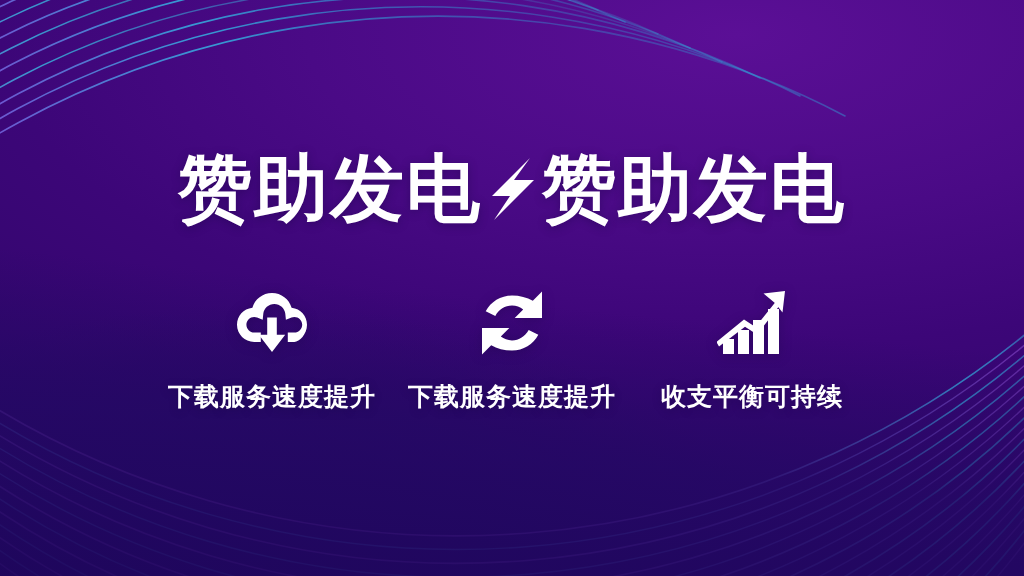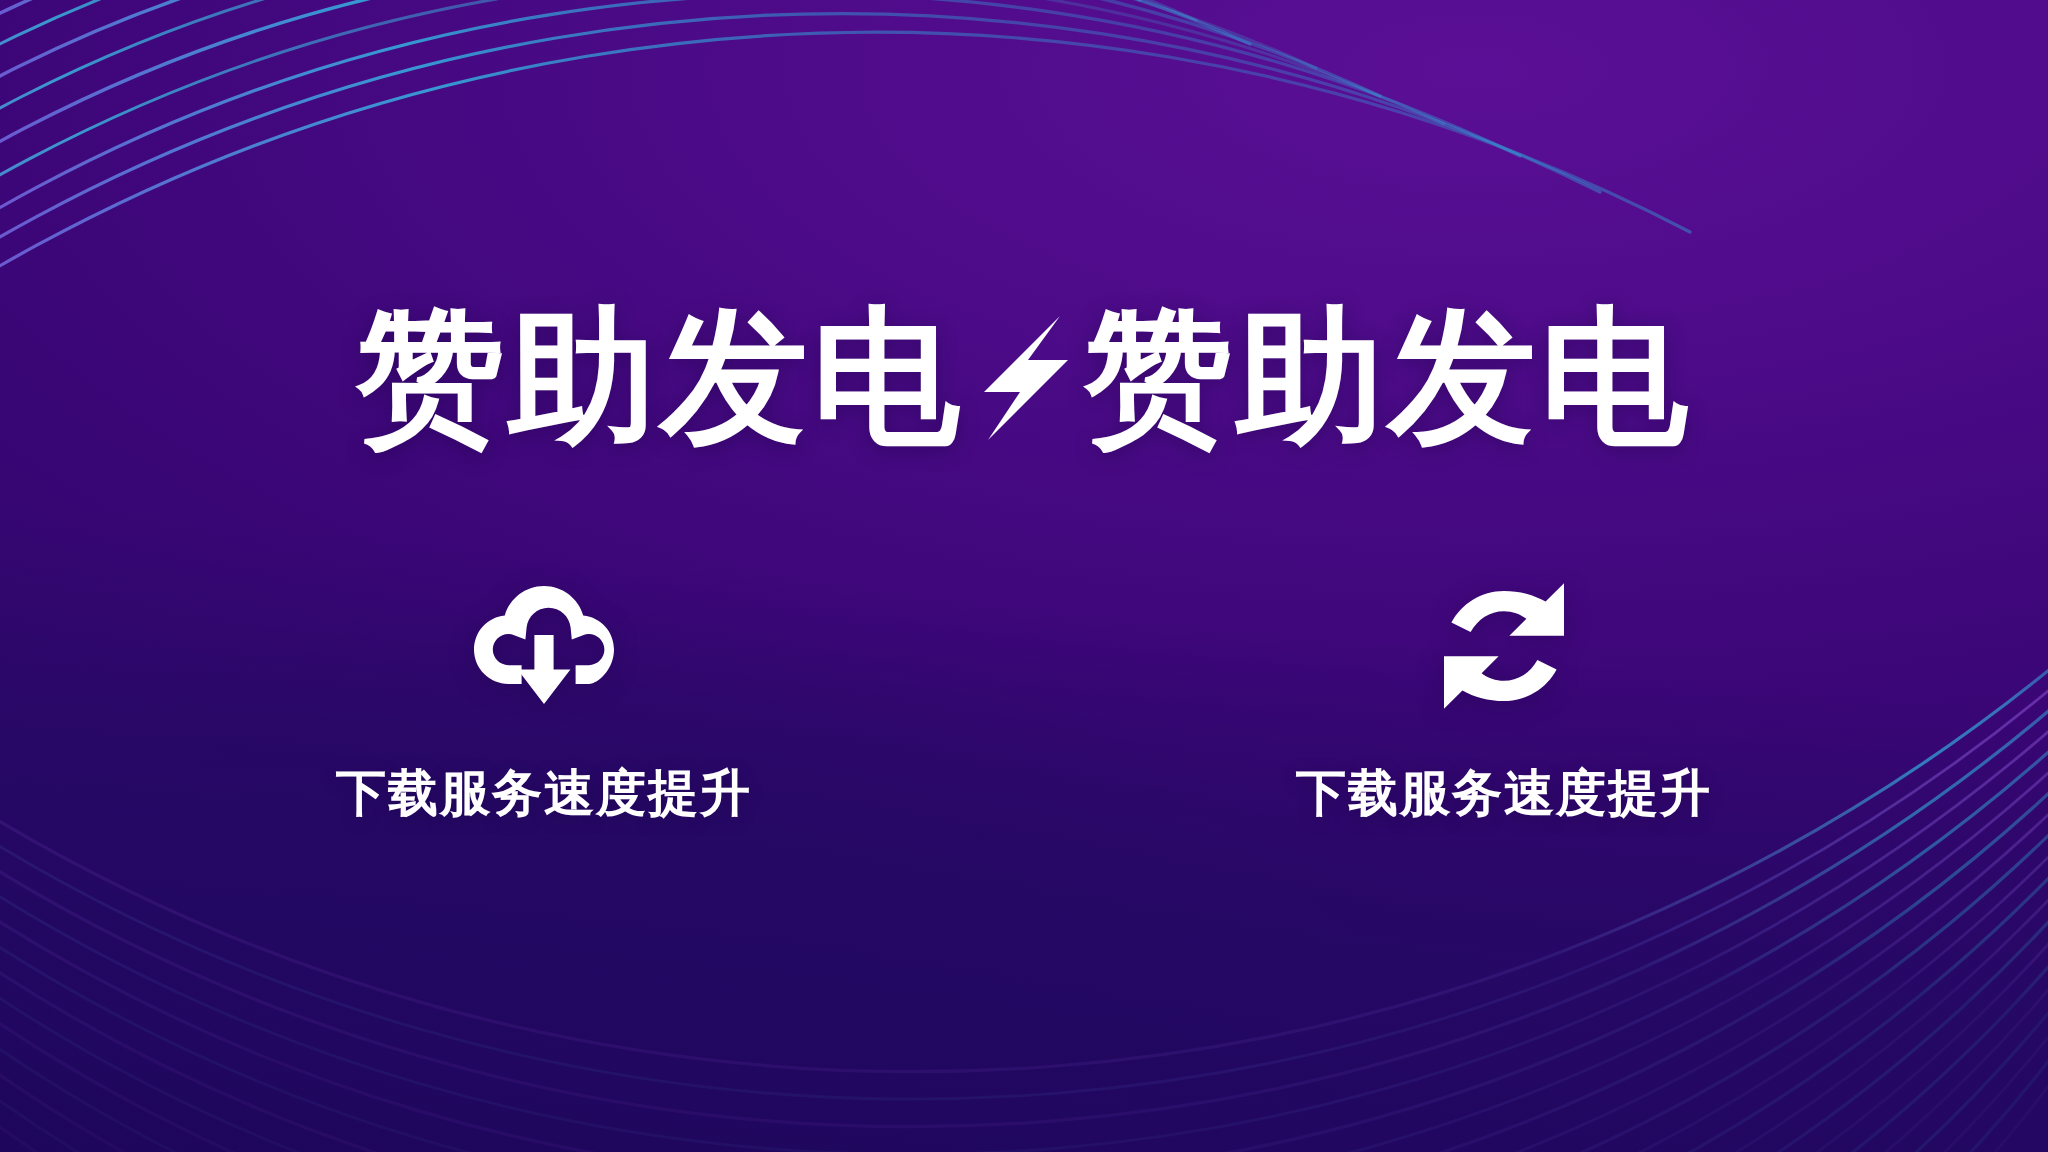--- a/index.html
+++ b/index.html
@@ -238,16 +238,31 @@
       <div class="feature">
         <span class="feature-icon">
           <svg width="64" height="68" viewBox="0 0 64 68" aria-hidden="true">
             <path fill="#ffffff" d="M32 6.5c-11.4 0-21.3 6.4-26.3 15.8l9.6 4.7C18.9 20.6 24.9 16.6 32 16.6c4.2 0 8.1 1.4 11.2 3.8l-8.5 8.5H62V2.6l-9.2 9.2C47 8.5 39.8 6.5 32 6.5z"></path>
             <path fill="#ffffff" d="M32 61.5c11.4 0 21.3-6.4 26.3-15.8l-9.6-4.7c-3.6 6.4-9.6 10.4-16.7 10.4-4.2 0-8.1-1.4-11.2-3.8l8.5-8.5H2v26.3l9.2-9.2c5.8 3.3 13 5.3 20.8 5.3z"></path>
           </svg>
         </span>
         <span class="feature-label">下载服务速度提升</span>
       </div>
 
+      <div class="feature">
+        <span class="feature-icon">
+          <svg width="70" height="68" viewBox="0 0 70 68" aria-hidden="true">
+            <g fill="#ffffff">
+              <rect x="6" y="50" width="11" height="15"></rect>
+              <rect x="21" y="41" width="11" height="24"></rect>
+              <rect x="36" y="31" width="11" height="34"></rect>
+              <rect x="51" y="20" width="11" height="45"></rect>
+            </g>
+            <path fill="#ffffff" d="M2 57.5 L-0.5 53 L27 30.5 L38.5 38 L60.5 10.5 L65 13.5 L40 45.5 L28 37.8 Z"></path>
+            <path fill="#ffffff" d="M46.5 4.5 L68 2 L65.5 23.5 L58.5 14.5 Z"></path>
+          </svg>
+        </span>
+        <span class="feature-label">收支平衡可持续</span>
+      </div>
 
     </div>
   </div>
 </div>
 
 </body></html>

